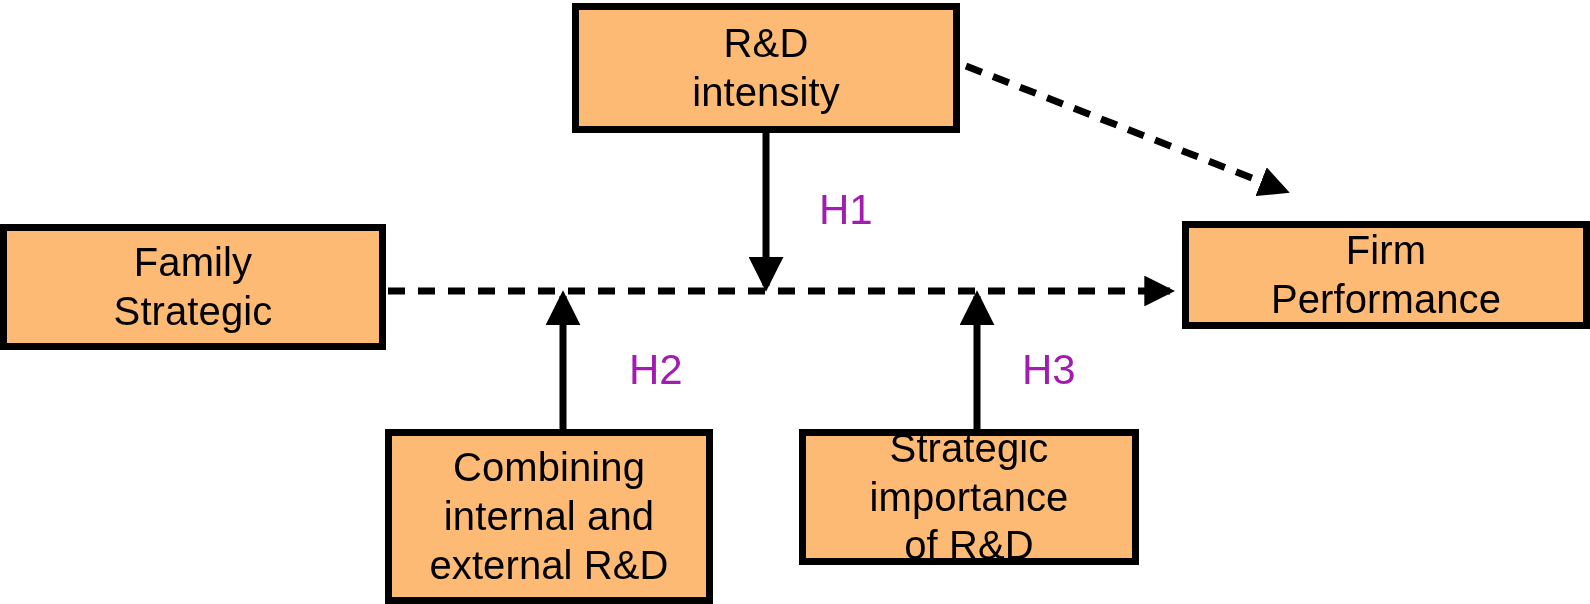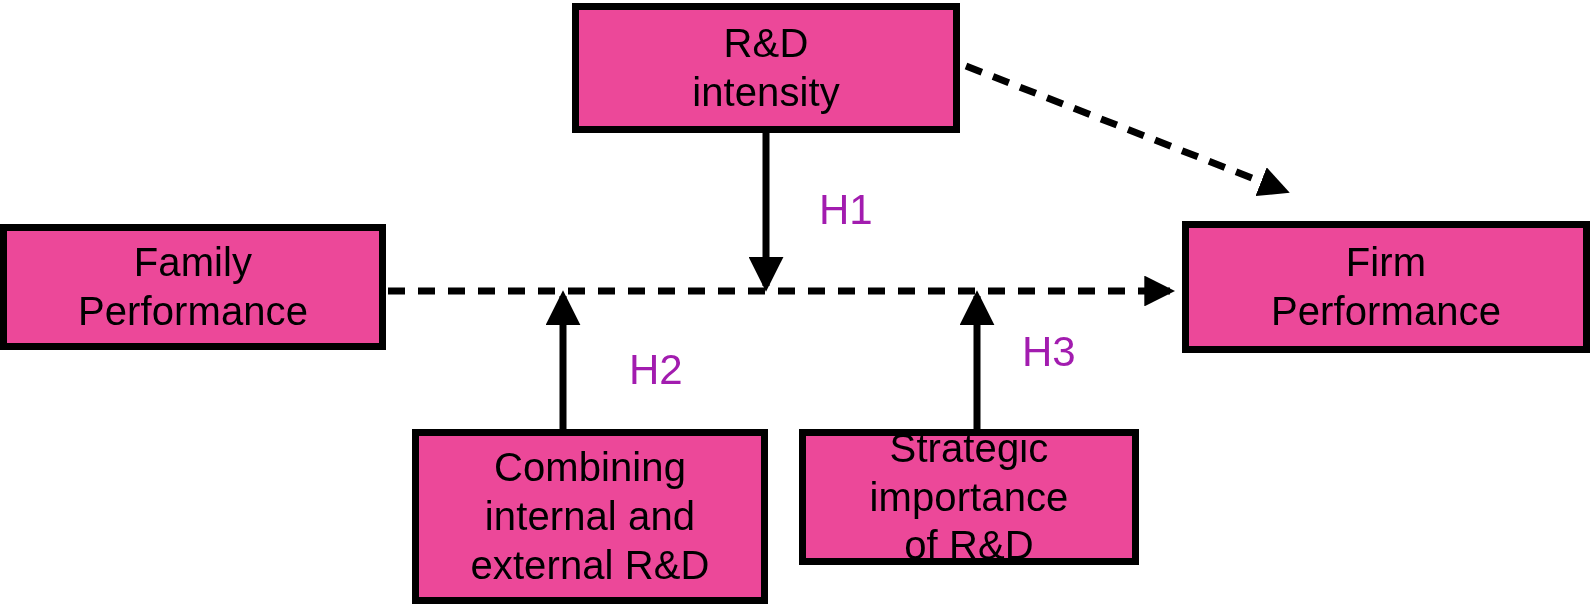--- a/index.html
+++ b/index.html
@@ -14,21 +14,21 @@
   #diagram-canvas {
     position: relative;
     width: 1590px;
     height: 604px;
     background: #ffffff;
     overflow: hidden;
   }
   .node-box {
     position: absolute;
     box-sizing: border-box;
-    background: #ec4899;
+    background: #fdba74;
     border: 7px solid #000000;
     display: flex;
     align-items: center;
     justify-content: center;
     text-align: center;
     z-index: 3;
   }
   .node-label {
     font-size: 40px;
     line-height: 1.22;
@@ -47,27 +47,27 @@
     position: absolute;
     left: 0;
     top: 0;
     width: 1590px;
     height: 604px;
     z-index: 2;
   }
   
   #node-rd-intensity      { left: 572px;  top: 3px;   width: 388px; height: 130px; }
   #node-family-management { left: 0px;    top: 224px; width: 386px; height: 126px; }
-  #node-firm-performance  { left: 1182px; top: 221px; width: 408px; height: 132px; }
-  #node-combining-rd      { left: 412px;  top: 429px; width: 356px; height: 175px; }
+  #node-firm-performance  { left: 1182px; top: 221px; width: 408px; height: 108px; }
+  #node-combining-rd      { left: 385px;  top: 429px; width: 328px; height: 175px; }
   #node-strategic-rd      { left: 799px;  top: 429px; width: 340px; height: 136px; }
   
   #label-h1 { left: 819px; top: 189px; }
   #label-h2 { left: 613px; top: 349px; margin-left: 16px; }
-  #label-h3 { left: 1022px; top: 331px; }
+  #label-h3 { left: 1022px; top: 349px; }
 </style>
 </head>
 <body>
 
 <div id="diagram-canvas">
 
   <svg class="edges" viewBox="0 0 1590 604" xmlns="http://www.w3.org/2000/svg">
     <defs>
       <marker id="arrow-solid" viewBox="0 0 12 12" refX="10" refY="6" markerWidth="5.2" markerHeight="5.2" orient="auto-start-reverse">
         <path d="M 0 0 L 12 6 L 0 12 z" fill="#000000"></path>
@@ -91,21 +91,21 @@
     <line x1="977" y1="429" x2="977" y2="296" stroke="#000000" stroke-width="7" marker-end="url(#arrow-solid-b)"></line>
   </svg>
 
   <div class="node-box" id="node-rd-intensity">
     <span class="node-label">R&amp;D
 intensity</span>
   </div>
 
   <div class="node-box" id="node-family-management">
     <span class="node-label">Family
-Performance</span>
+Strategic</span>
   </div>
 
   <div class="node-box" id="node-firm-performance">
     <span class="node-label">Firm
 Performance</span>
   </div>
 
   <div class="node-box" id="node-combining-rd">
     <span class="node-label">Combining
 internal and

